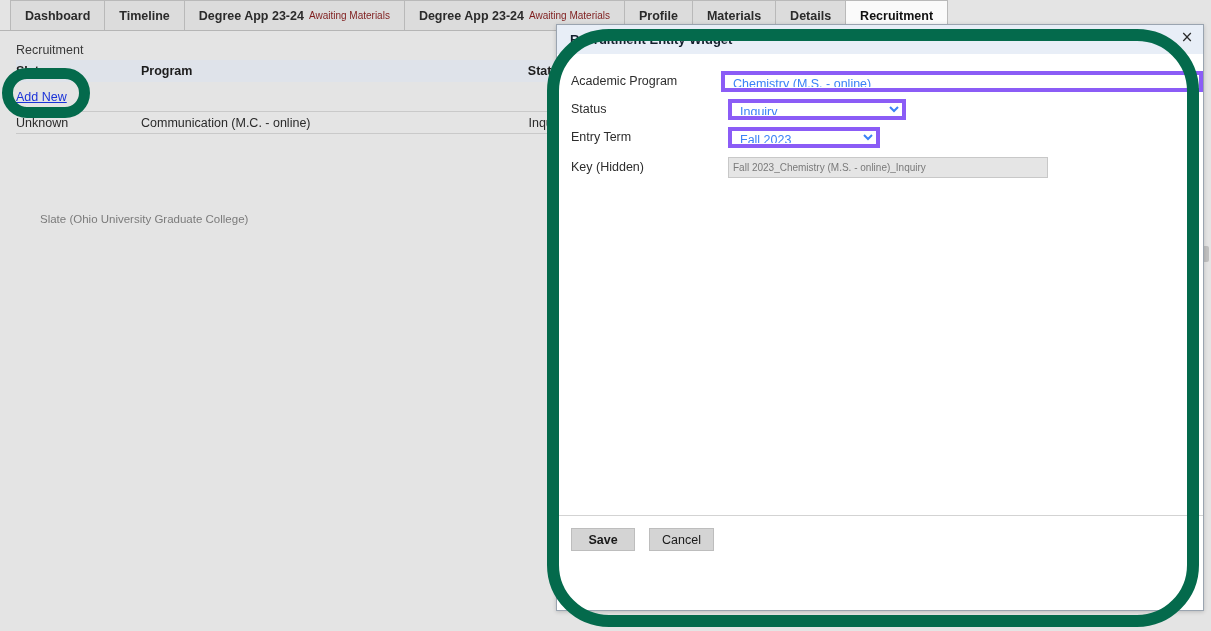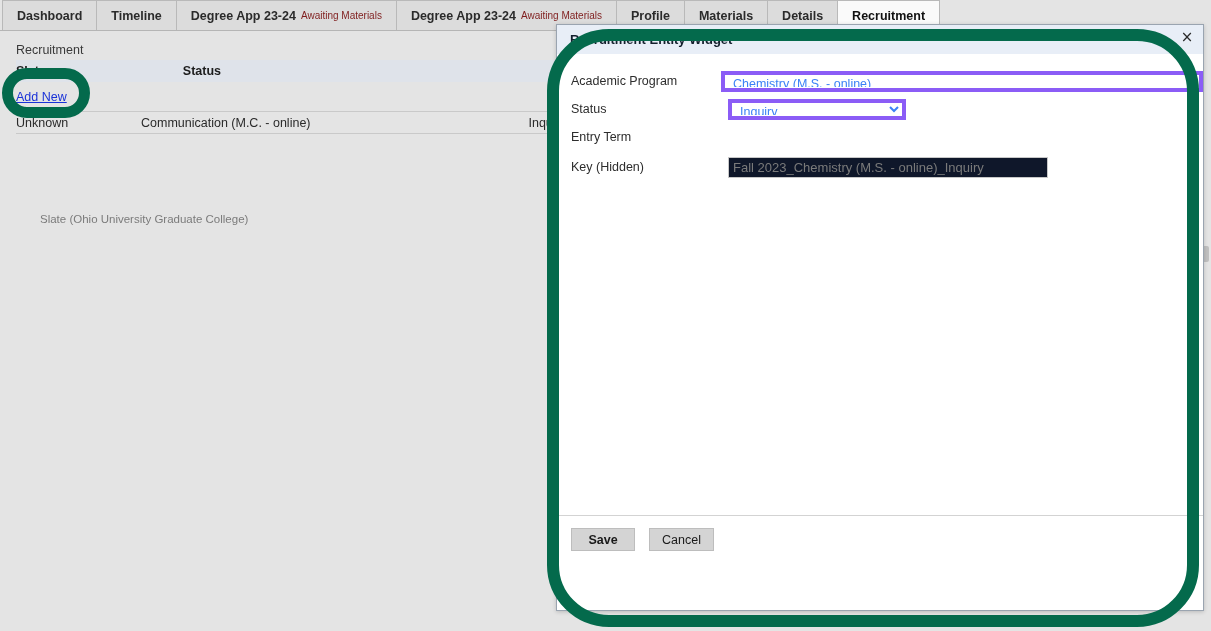--- a/index.html
+++ b/index.html
@@ -18,21 +18,21 @@
 
   
   #tabbar {
     position: absolute;
     left: 0; top: 0;
     width: 1105px; height: 31px;
     background: #e4e4e4;
     border-bottom: 1px solid #b5b5b5;
     display: flex;
     align-items: flex-end;
-    padding-left: 2px;
+    padding-left: 10px;
   }
   .tab {
     height: 30px;
     display: flex;
     align-items: center;
     gap: 5px;
     padding: 0 14px;
     background: #dcdcdc;
     border: 1px solid #b9b9b9;
     border-bottom: none;
@@ -169,27 +169,27 @@
     padding: 1px 2px 1px 4px;
     border: 4px solid #8b5cf6;
     background: #ffffff;
     border-radius: 0;
   }
   select.sel-program { width: 508px; }
   select.sel-status  { width: 178px; }
   select.sel-term    { width: 152px; }
   input.fkey {
     font-family: "Liberation Sans", sans-serif;
-    font-size: 13px;
+    font-size: 10px;
     color: #7a7a7a;
     width: 320px;
     height: 21px;
     padding: 1px 4px;
     border: 1px solid #c8c8c8;
-    background: #0f172a;
+    background: #e5e5e5;
     border-radius: 0;
   }
   .frow.fkey-row { padding-left: 14px; margin-top: 2px; }
   .frow.status-row .flabel,
   .frow.term-row .flabel,
   .frow.fkey-row .flabel { width: 150px; }
   .frow.status-row select,
   .frow.term-row select { margin-left: 7px; }
   .frow.fkey-row input { margin-left: 7px; }
 
@@ -271,20 +271,21 @@
     </div>
   </div>
 
   <div id="page">
 
     <div id="recruit-label">Recruitment</div>
 
     <div id="rec-table">
       <div class="rt-head">
         <div class="col-term">Slate</div>
+        <div class="col-program">Program</div>
         <div class="col-status">Status</div>
       </div>
 
       <div class="rt-row addnew">
         <div class="col-term">
           <span class="addlink">Add New</span>
         </div>
         <div class="col-program"></div>
         <div class="col-status"></div>
       </div>
@@ -319,20 +320,23 @@
 
       <div class="frow status-row">
         <div class="flabel">Status</div>
         <select class="fsel sel-status">
           <option>Inquiry</option>
         </select>
       </div>
 
       <div class="frow term-row">
         <div class="flabel">Entry Term</div>
+        <select class="fsel sel-term">
+          <option>Fall 2023</option>
+        </select>
       </div>
 
       <div class="frow fkey-row">
         <div class="flabel">Key (Hidden)</div>
         <input class="fkey" type="text" readonly="" value="Fall 2023_Chemistry (M.S. - online)_Inquiry" style="">
       </div>
 
       <div id="modal-foot">
         <button class="mbtn primary">Save</button>
         <button class="mbtn">Cancel</button>

